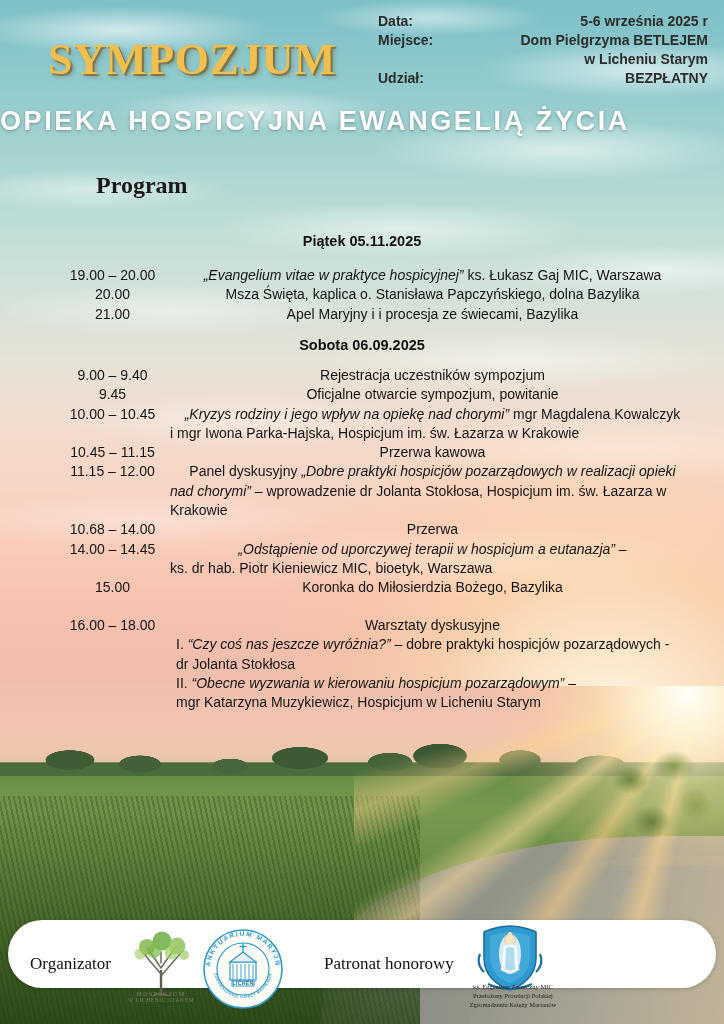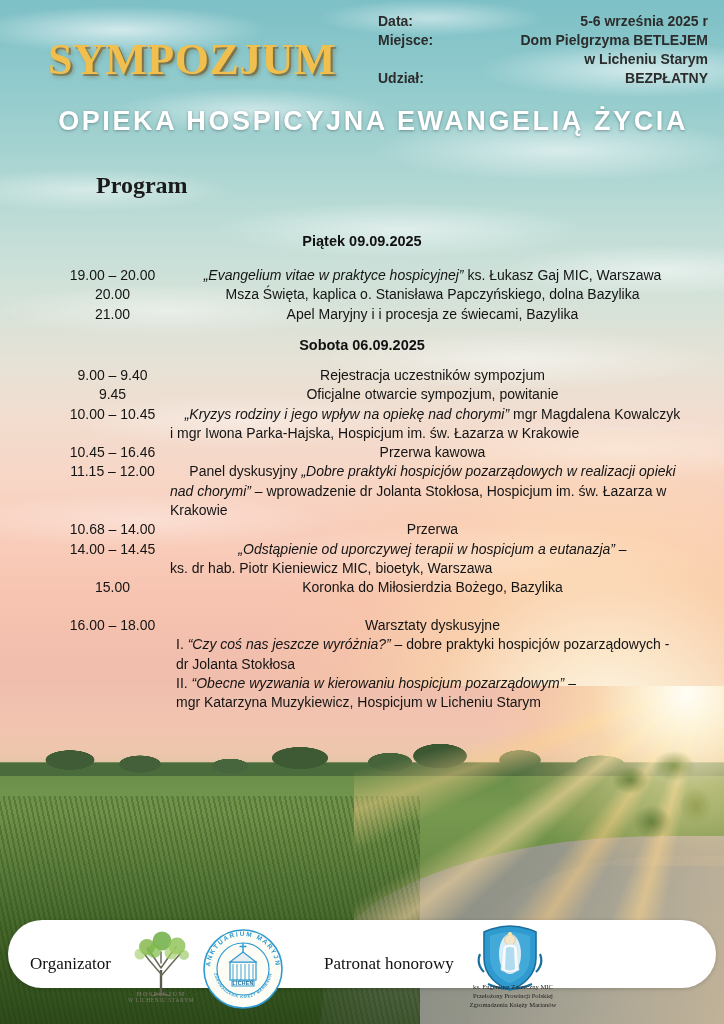--- a/index.html
+++ b/index.html
@@ -159,22 +159,22 @@
     font-size:14px;
     font-weight:bold;
     color:#2c2c2c;
     line-height:19px;
   }
   .info-row{display:flex;justify-content:space-between;align-items:baseline;}
   .info-label{text-align:left;white-space:nowrap;}
   .info-val{text-align:right;white-space:nowrap;}
 
   .subtitle{
-    position:absolute;left:12px;top:106px;width:676px;
-    text-align:right;
+    position:absolute;left:0;top:106px;width:676px;
+    text-align:left;
     font-size:27px;
     font-weight:bold;
     letter-spacing:2.6px;
     color:#ffffff;
     text-shadow:0 1px 3px rgba(70,90,95,.55);
     white-space:nowrap;
   }
 
   
   .program-title{
@@ -281,21 +281,21 @@
         <span class="info-label">Udział:</span>
         <span class="info-val">BEZPŁATNY</span>
       </div>
     </div>
 
     <div class="subtitle">OPIEKA HOSPICYJNA EWANGELIĄ ŻYCIA</div>
   </div>
 
   <div class="program-title">Program</div>
 
-  <div class="day-head day-fri">Piątek 09.09.2025</div>
+  <div class="day-head day-fri">Piątek 05.11.2025</div>
 
   <div class="sched sched-fri">
     <div class="row">
       <span class="time">19.00 – 20.00</span>
       <span class="desc"><i>„Evangelium vitae w praktyce hospicyjnej”</i><span> ks. Łukasz Gaj MIC, Warszawa</span></span>
     </div>
     <div class="row">
       <span class="time">20.00</span>
       <span class="desc">Msza Święta, kaplica o. Stanisława Papczyńskiego, dolna Bazylika</span>
     </div>
@@ -315,21 +315,21 @@
     <div class="row">
       <span class="time">9.45</span>
       <span class="desc">Oficjalne otwarcie sympozjum, powitanie</span>
     </div>
     <div class="row">
       <span class="time">10.00 – 10.45</span>
       <span class="desc"><i>„Kryzys rodziny i jego wpływ na opiekę nad chorymi”</i><span> mgr Magdalena Kowalczyk</span></span>
     </div>
     <div class="indent">i mgr Iwona Parka-Hajska, Hospicjum im. św. Łazarza w Krakowie</div>
     <div class="row">
-      <span class="time">10.45 – 16.46</span>
+      <span class="time">10.45 – 11.15</span>
       <span class="desc">Przerwa kawowa</span>
     </div>
     <div class="row">
       <span class="time">11.15 – 12.00</span>
       <span class="desc"><span>Panel dyskusyjny </span><i>„Dobre praktyki hospicjów pozarządowych w realizacji opieki</i></span>
     </div>
     <div class="indent"><i>nad chorymi”</i><span> – wprowadzenie dr Jolanta Stokłosa, Hospicjum im. św. Łazarza w</span></div>
     <div class="indent">Krakowie</div>
     <div class="row">
       <span class="time">10.68 – 14.00</span>

